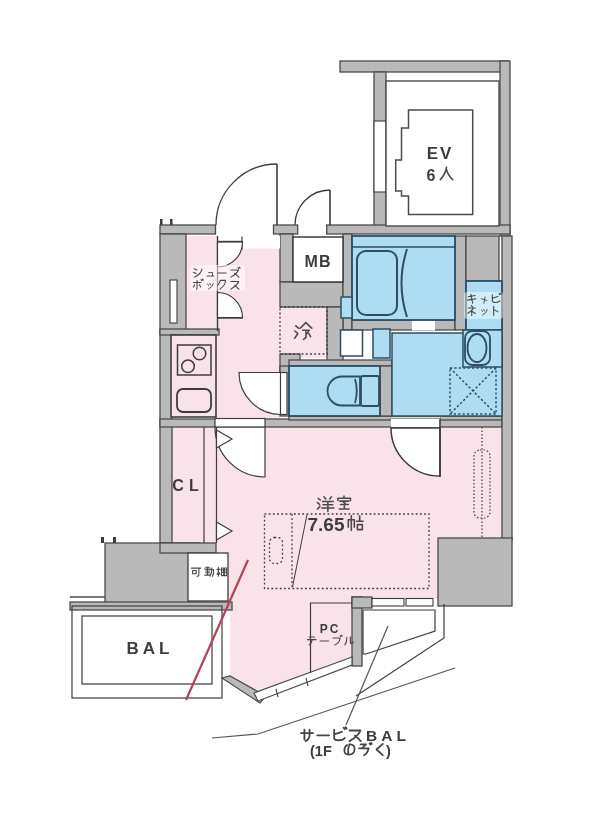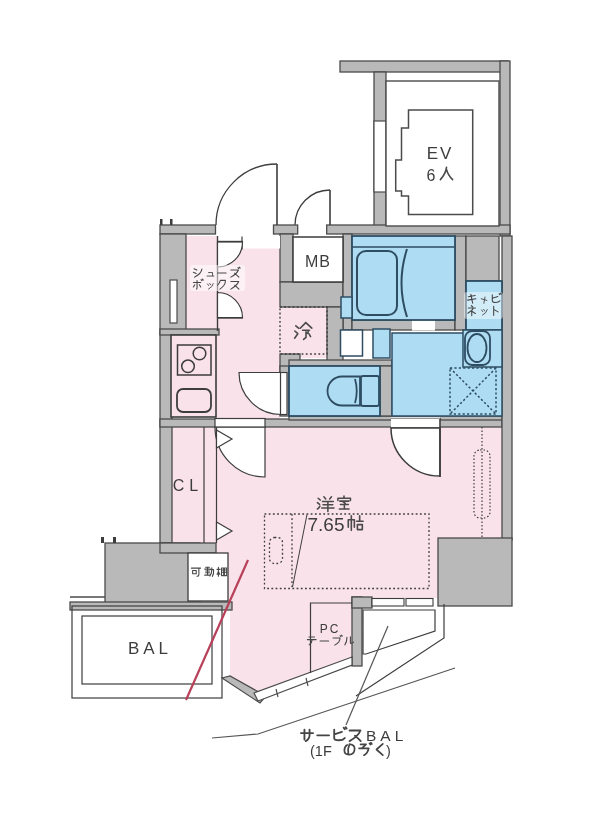--- a/index.html
+++ b/index.html
@@ -1,16 +1,16 @@
 <!DOCTYPE html>
 <html><head>
 <meta charset="utf-8">
 <style>
 html,body{margin:0;padding:0;background:#fff;}
-#wrap{position:relative;width:600px;height:834px;background:#d946ef;overflow:hidden;}
+#wrap{position:relative;width:600px;height:834px;background:#d946ef;overflow:hidden;font-weight:bold;}
 svg{display:block;}
 .lt{font-family:"Liberation Sans",sans-serif;fill:#3d3d3d;}
 </style>
 </head>
 <body>
 <div id="wrap">
 <svg width="600" height="834" viewBox="0 0 600 834">
 <defs>
 <g id="g_shi" fill="none">
           <path d="M1.8,1.6 l2.4,1.1 M1.2,4.6 l2.4,1.1 M8.6,1.8 Q8.2,5.5 2.2,8.8"></path>

